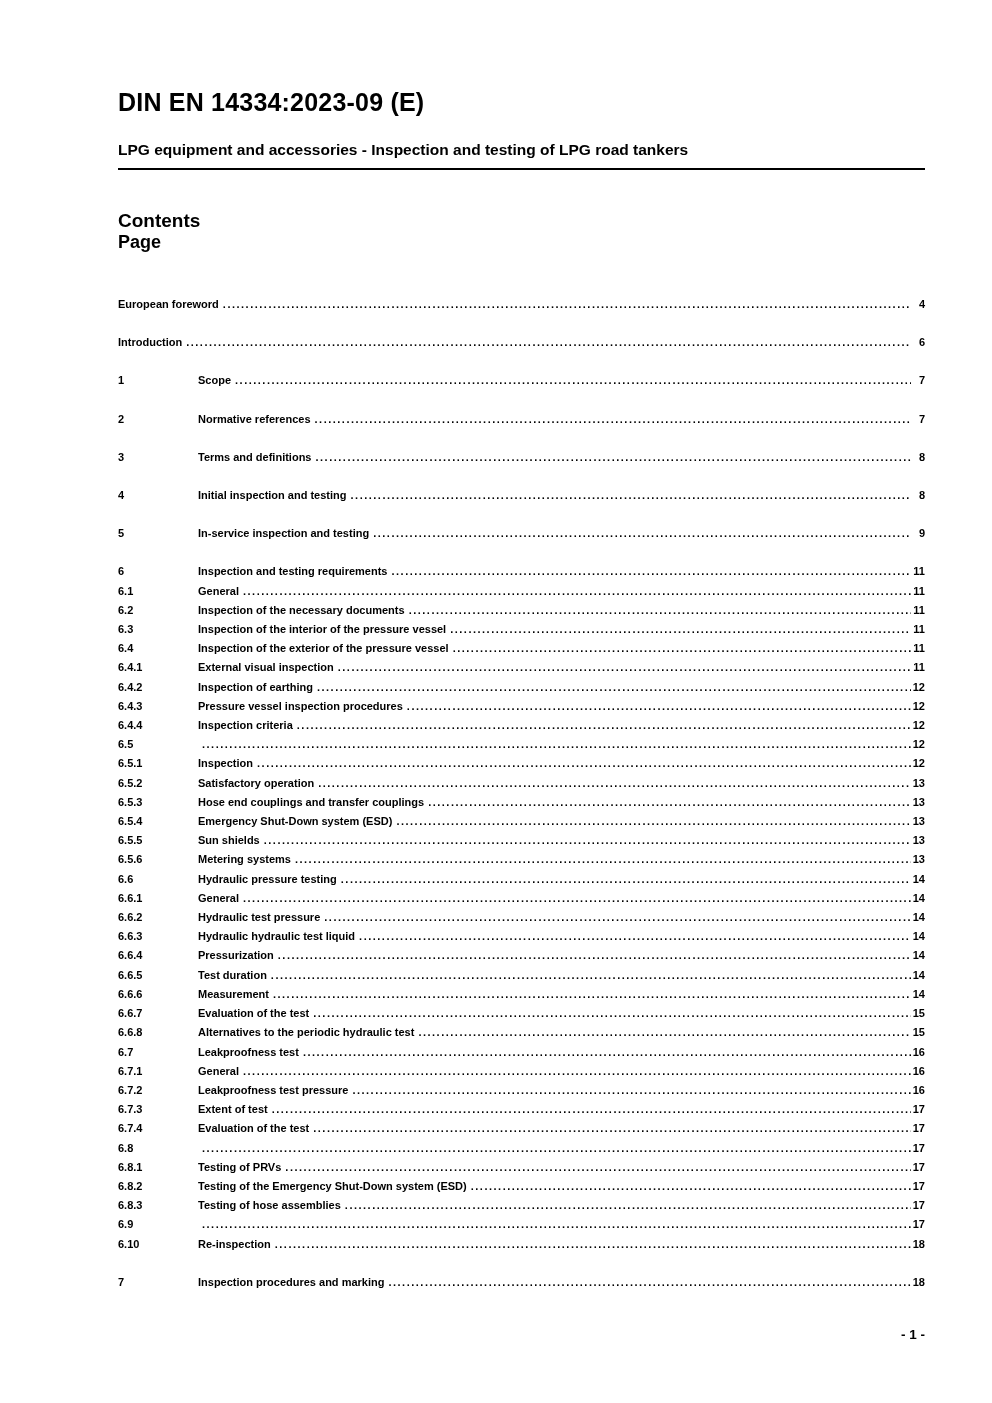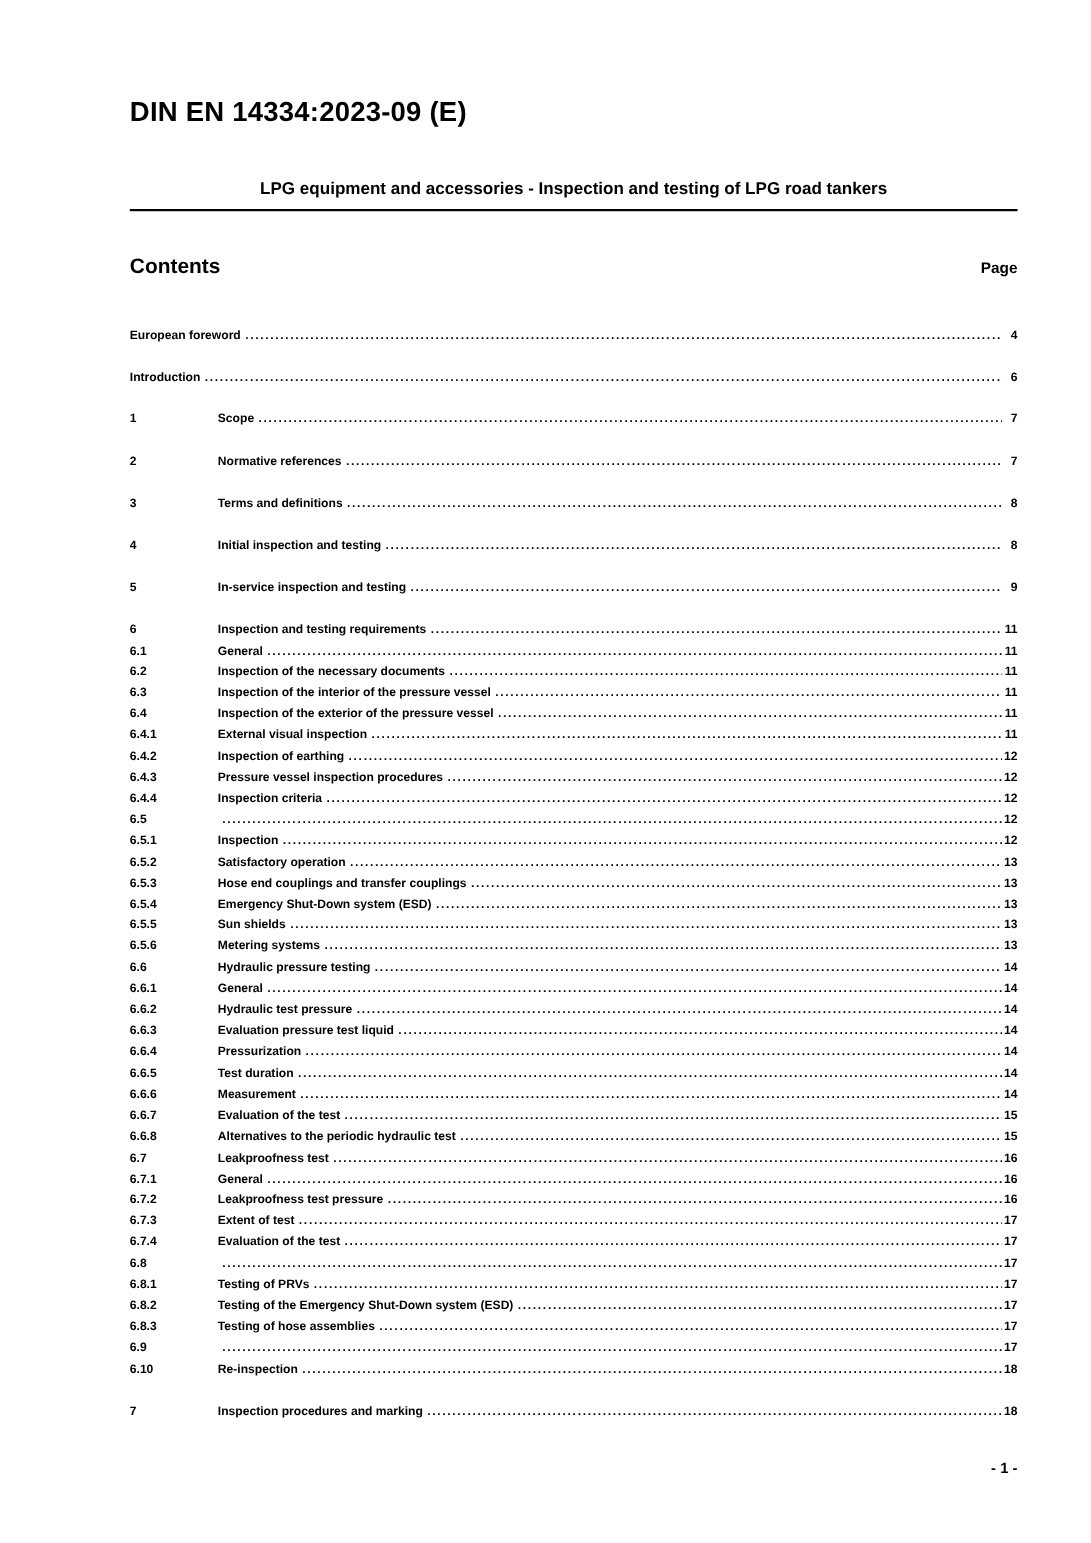--- a/index.html
+++ b/index.html
@@ -12,40 +12,40 @@
     color: #000000;
     font-family: "Liberation Sans", sans-serif;
     font-weight: bold;
     padding: 88px 67px 0 118px;
     overflow: hidden;
   }
   .doc-title {
     font-size: 25px;
     line-height: 29px;
     letter-spacing: 0.2px;
-    margin-bottom: 45px;
+    margin-bottom: 23px;
   }
   .doc-subtitle-wrap {
     border-bottom: 2px solid #000;
     padding-bottom: 9px;
     margin-bottom: 40px;
   }
   .doc-subtitle {
     font-size: 15.5px;
     line-height: 19px;
-    text-align: center;
   }
   .contents-header {
     display: flex;
     justify-content: space-between;
     align-items: baseline;
     margin-bottom: 42px;
+    flex-direction: column;
   }
   .contents-heading { font-size: 19px; }
-  .page-col-label { font-size: 14px; }
+  .page-col-label { font-size: 18px; }
   .toc-group { margin-bottom: 19px; }
   .toc-row {
     display: flex;
     align-items: baseline;
     font-size: 11px;
     line-height: 19.2px;
     white-space: nowrap;
   }
   .toc-num {
     flex: 0 0 80px;
@@ -250,21 +250,21 @@
           <span class="toc-page">14</span>
         </div>
         <div class="toc-row">
           <span class="toc-num">6.6.2</span>
           <span class="toc-title">Hydraulic test pressure</span>
           <span class="toc-dots"></span>
           <span class="toc-page">14</span>
         </div>
         <div class="toc-row">
           <span class="toc-num">6.6.3</span>
-          <span class="toc-title">Evaluation pressure test liquid</span>
+          <span class="toc-title">Hydraulic hydraulic test liquid</span>
           <span class="toc-dots"></span>
           <span class="toc-page">14</span>
         </div>
         <div class="toc-row">
           <span class="toc-num">6.6.4</span>
           <span class="toc-title">Pressurization</span>
           <span class="toc-dots"></span>
           <span class="toc-page">14</span>
         </div>
         <div class="toc-row">

